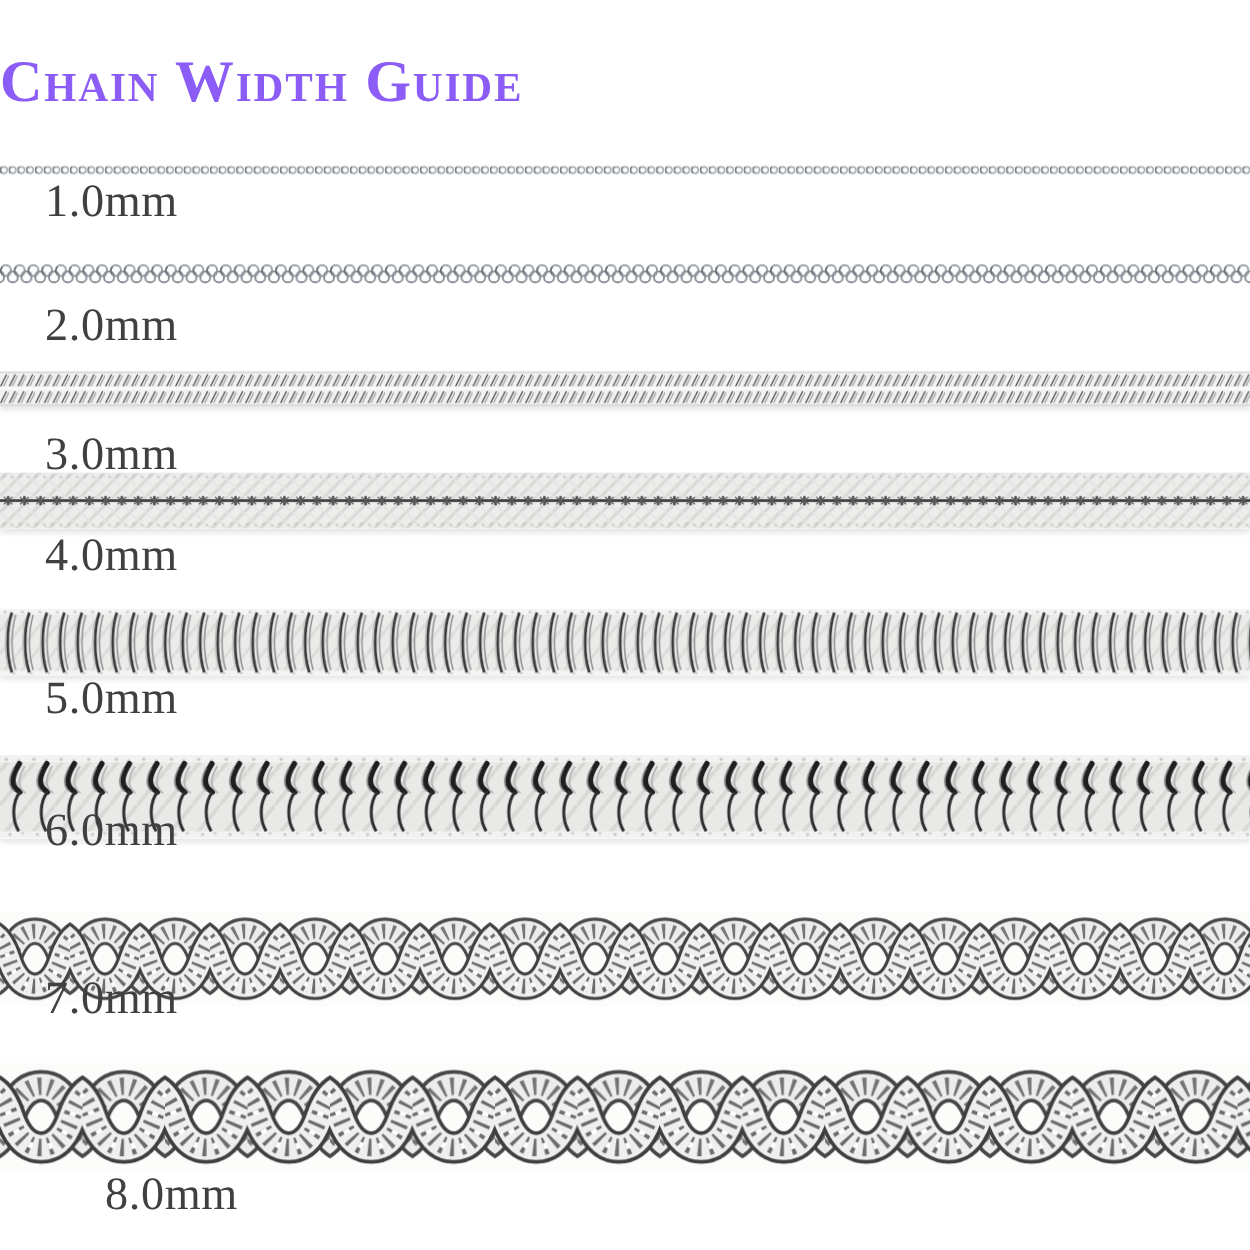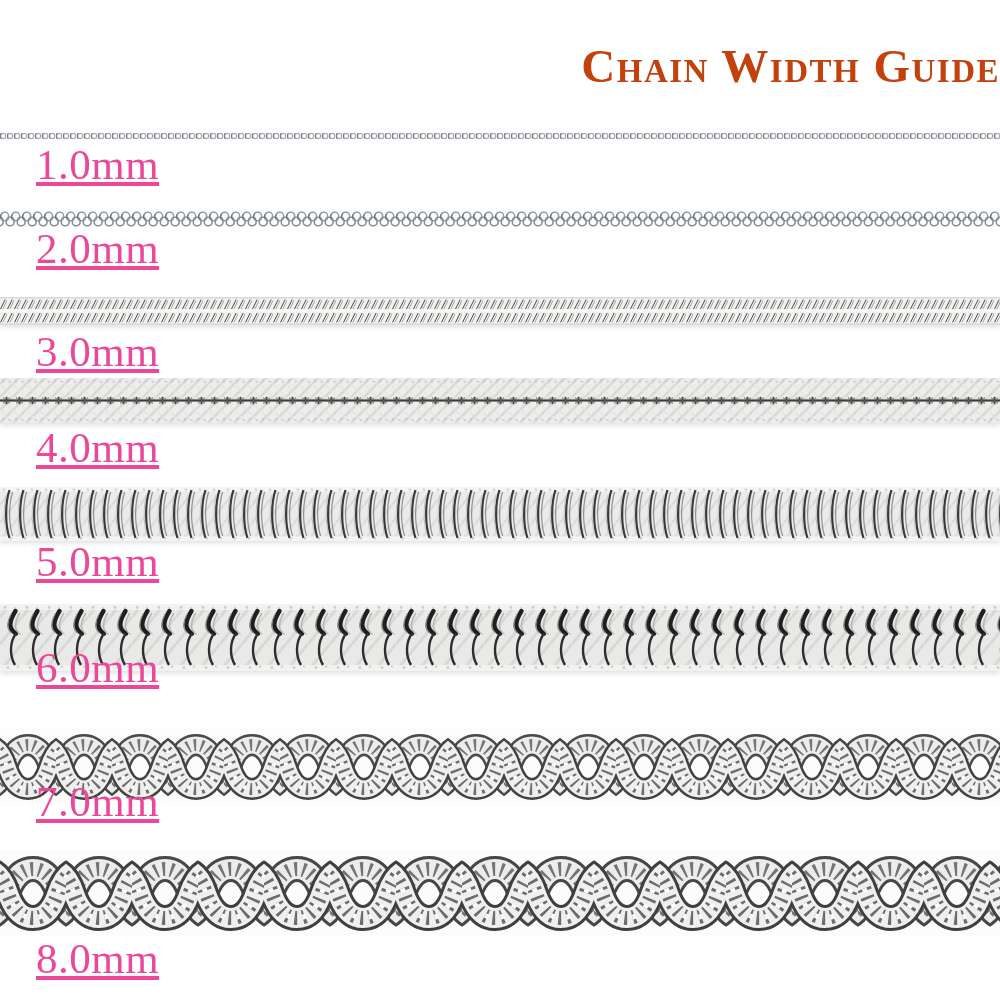--- a/index.html
+++ b/index.html
@@ -5,55 +5,54 @@
   html,body{margin:0;padding:0;}
   body{
     width:1000px;height:1000px;
     background:#ffffff;
     position:relative;
     overflow:hidden;
     font-family:"Liberation Serif", serif;
   }
   .title{
     position:absolute;top:12px;left:0;width:1000px;
-    text-align:right;
+    text-align:left;
     font-size:47px;line-height:1.0;
     font-variant:small-caps;
     letter-spacing:1.5px;
     font-weight:600;
-    color:#c2410c;
+    color:#8b5cf6;
   }
   .chain{
     position:absolute;left:0;width:1000px;
     font-size:0;line-height:0;
   }
   .chain.shadowed{ box-shadow:0 3px 4px rgba(80,80,80,0.14); }
   .wlabel{
     position:absolute;left:36px;
-    font-size:43px;line-height:1.0;
-    color:#ec4899;
+    font-size:37px;line-height:1.0;
+    color:#404040;
     letter-spacing:0.5px;
-    text-decoration:underline;
   }
   .c1{top:130px;height:12px;}
   .l1{top:143px;}
   .c2{top:210px;height:18px;}
-  .l2{top:227px;}
+  .l2{top:242px;}
   .c3{top:297px;height:28px;}
-  .l3{top:330px;}
+  .l3{top:345px;}
   .c4{top:378px;height:45px;}
   .l4{top:426px;}
   .c5{top:487px;height:54px;}
   .l5{top:540px;text-align:center;}
   .c6{top:604px;height:67px;}
   .l6{top:646px;}
   .c7{top:729px;height:76px;}
   .l7{top:780px;}
   .c8{top:850px;height:87px;}
-  .l8{top:937px;}
+  .l8{top:937px;margin-left:48px;}
 </style>
 </head>
 <body>
 
 <h1 class="title">Chain Width Guide</h1>
 
 <div class="chain c1">
   <svg width="1000" height="12" xmlns="http://www.w3.org/2000/svg">
     <defs>
       <pattern id="p1" width="7" height="12" patternUnits="userSpaceOnUse">

